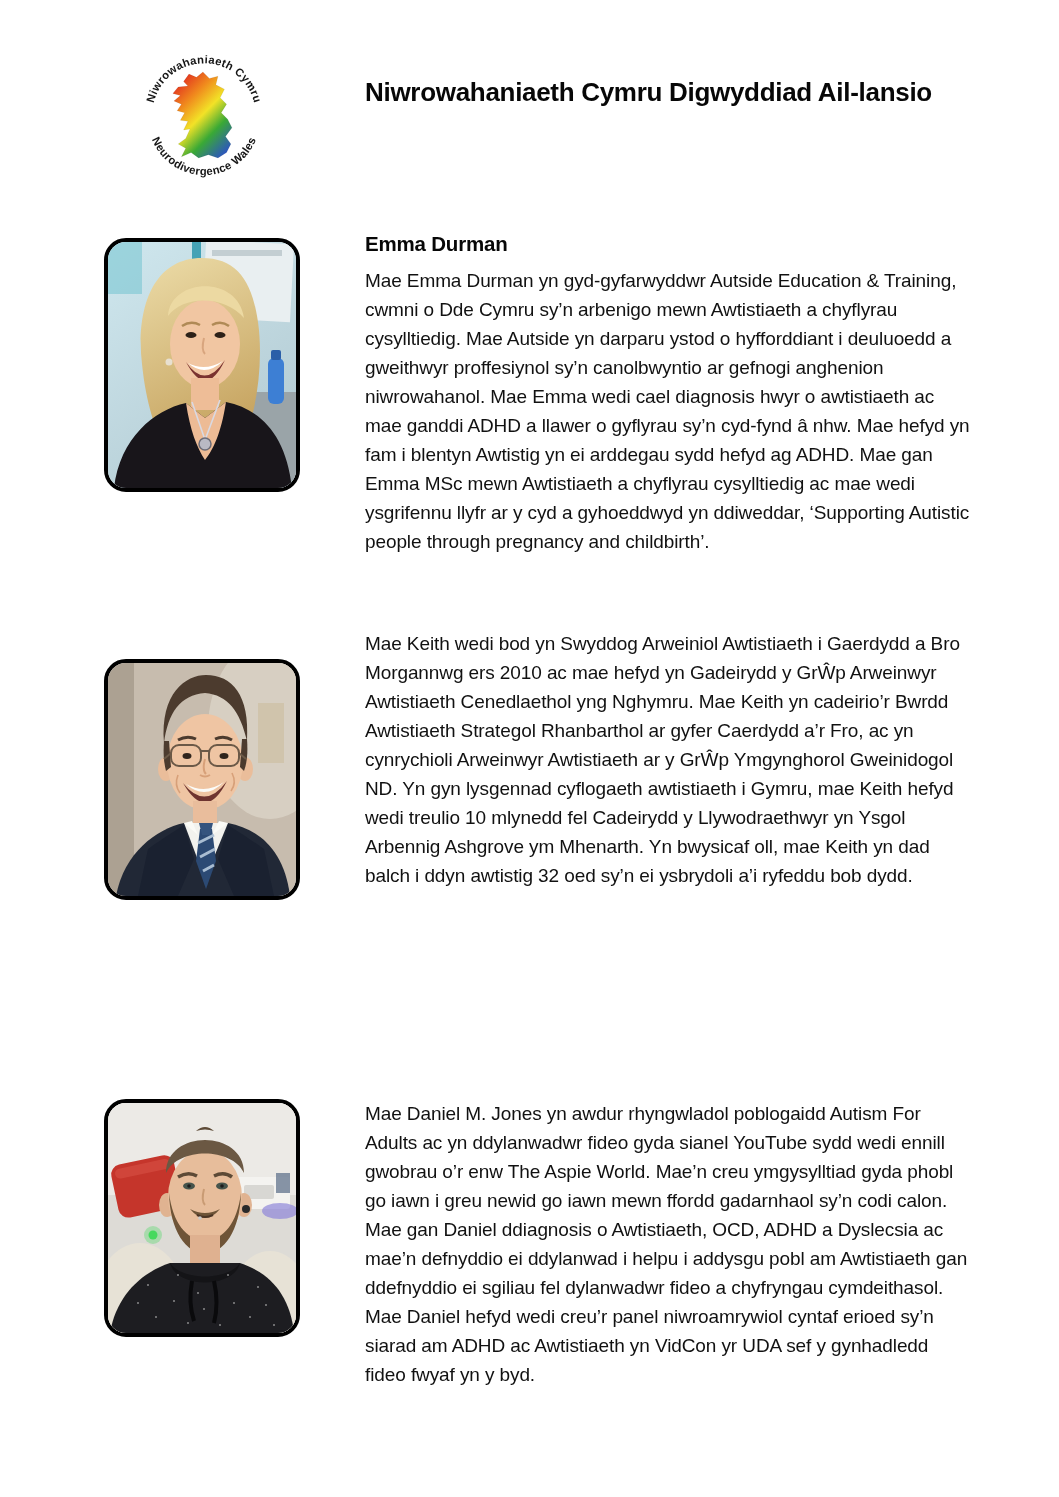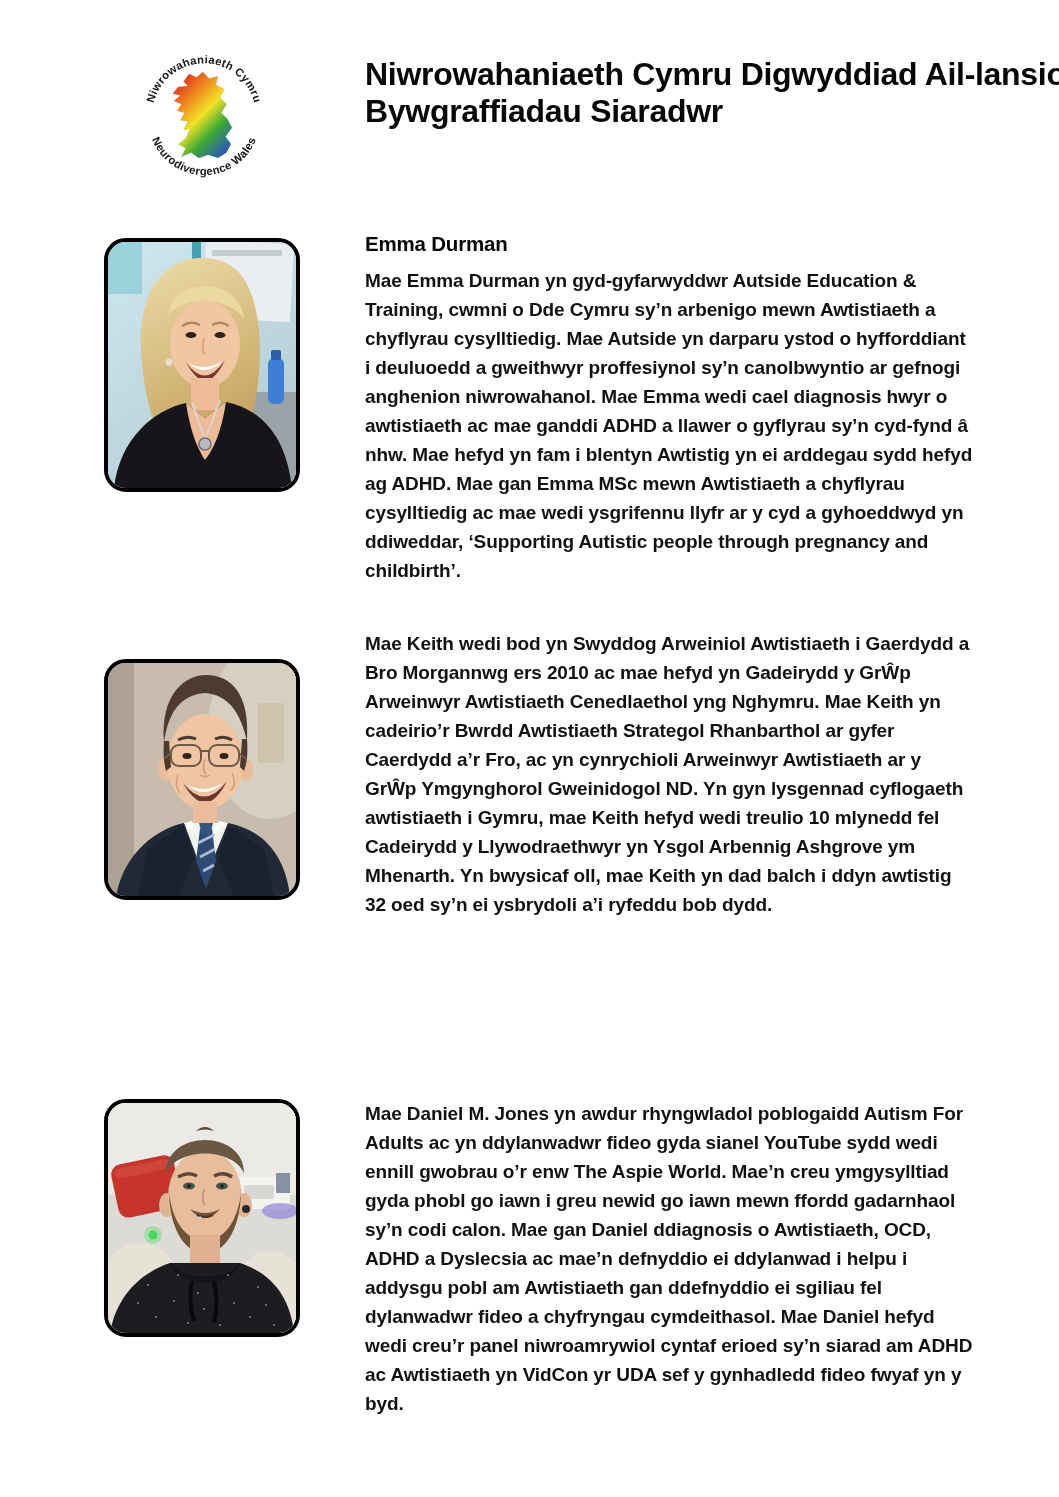--- a/index.html
+++ b/index.html
@@ -6,32 +6,32 @@
   .page{
     position:relative;
     width:1059px;height:1497px;
     background:#ffffff;
     font-family:"Liberation Sans", sans-serif;
     color:#0c0c0c;
     overflow:hidden;
   }
   .logo{position:absolute;left:134px;top:44px;width:140px;height:144px;}
   .title-block{
-    position:absolute;left:365px;top:56px;width:660px;
-    font-weight:700;font-size:32px;line-height:37px;letter-spacing:-0.3px;color:#070707;
+    position:absolute;left:365px;top:74px;width:660px;
+    font-weight:700;font-size:26px;line-height:37px;letter-spacing:-0.3px;color:#070707;
   }
   .title-block div{white-space:nowrap;}
   .speaker-name{
     position:absolute;left:365px;width:620px;
     font-weight:700;font-size:20.5px;letter-spacing:-0.2px;color:#070707;
   }
   .speaker-bio{
     position:absolute;left:365px;width:608px;
     font-size:19px;line-height:29px;letter-spacing:-0.1px;color:#111111;
-    font-weight:700;
+    font-weight:400;
   }
   .photo{
     position:absolute;left:104px;width:196px;
     border:4px solid #000000;border-radius:22px;
     overflow:hidden;box-sizing:border-box;background:#ddd;
   }
   .photo svg{display:block;width:100%;height:100%;}
   .photo-emma{top:238px;height:254px;}
   .photo-keith{top:659px;height:241px;}
   .photo-daniel{top:1099px;height:238px;}
@@ -70,21 +70,20 @@
     <text font-size="10.5" font-weight="600" fill="#161616" letter-spacing="0.3" font-family="Liberation Sans, sans-serif">
       <textPath href="#arcTop" startOffset="50%" text-anchor="middle">Niwrowahaniaeth Cymru</textPath>
     </text>
     <text font-size="10.5" font-weight="600" fill="#161616" letter-spacing="0.3" font-family="Liberation Sans, sans-serif">
       <textPath href="#arcBottom" startOffset="50%" text-anchor="middle">Neurodivergence Wales</textPath>
     </text>
   </svg>
 
   <header class="title-block">
     <div>Niwrowahaniaeth Cymru Digwyddiad Ail-lansio</div>
-    <div>Bywgraffiadau Siaradwr</div>
   </header>
 
   <div class="photo photo-emma">
     <svg viewBox="0 0 188 246" preserveAspectRatio="none" aria-hidden="true">
       <defs>
         <linearGradient id="emmaBg" x1="0" y1="0" x2="0.6" y2="1">
           <stop offset="0" stop-color="#cfe7ee"></stop>
           <stop offset="1" stop-color="#b4ccd4"></stop>
         </linearGradient>
         <linearGradient id="emmaHair" x1="0" y1="0" x2="0.3" y2="1">

